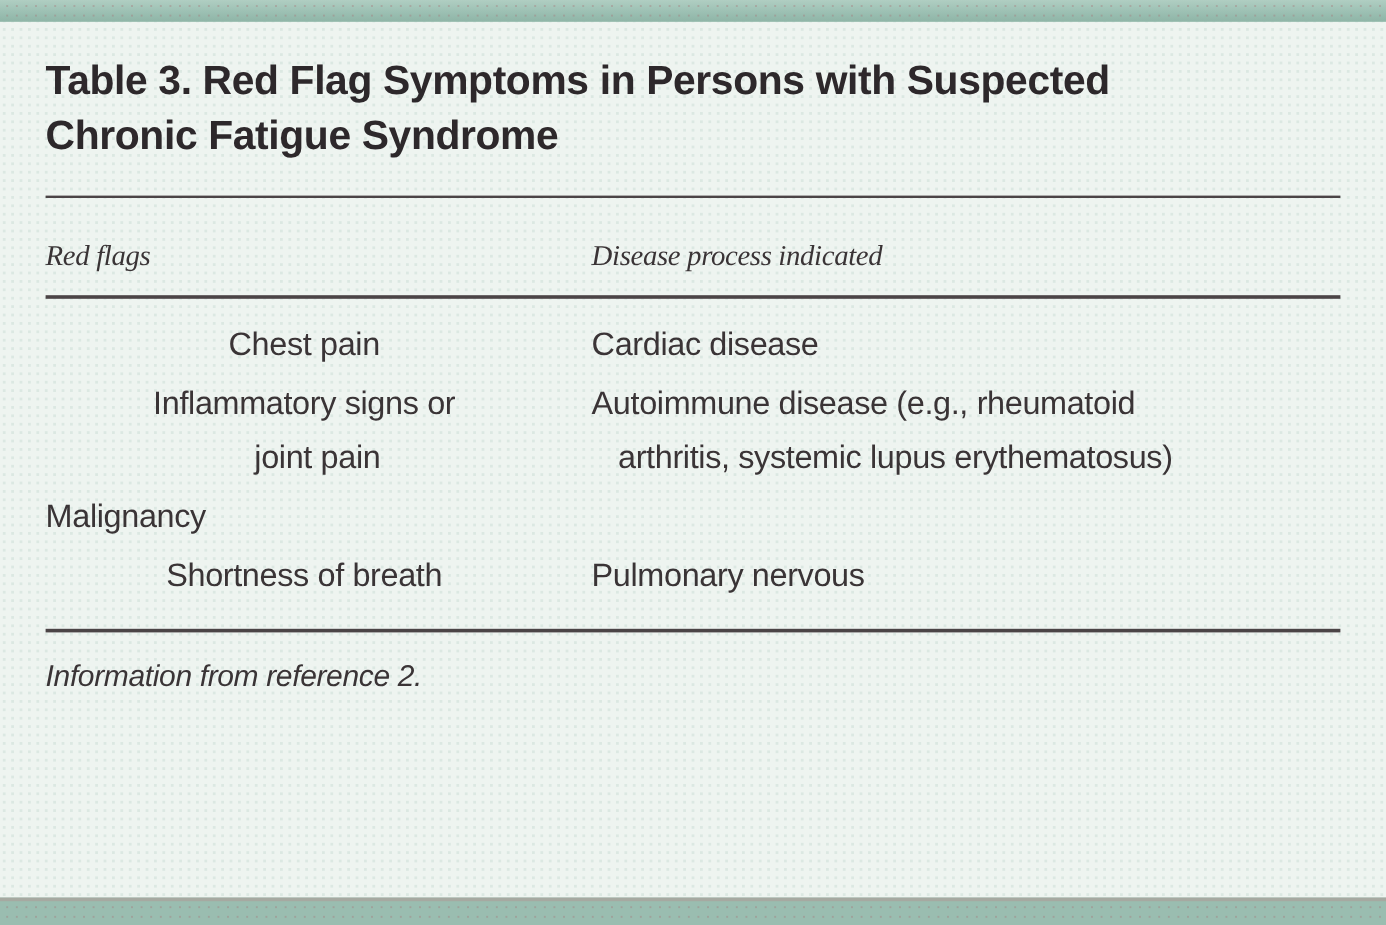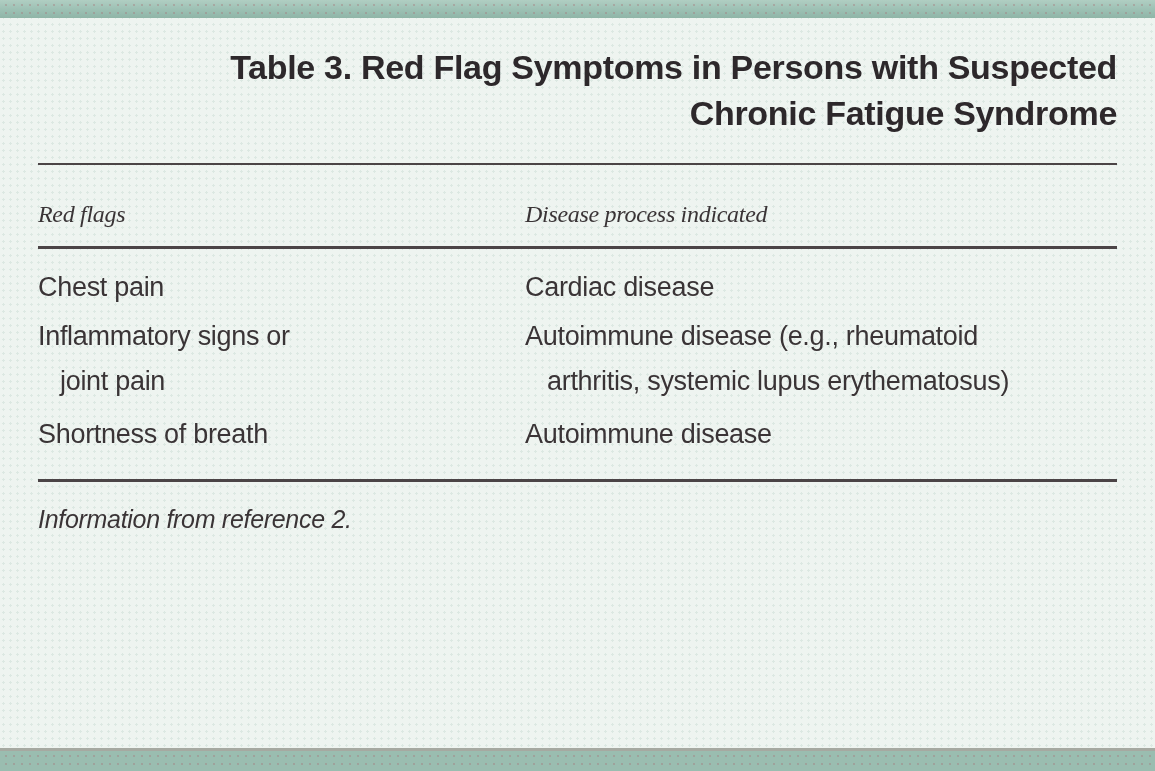--- a/index.html
+++ b/index.html
@@ -36,56 +36,55 @@
     padding: 0 38px;
   }
   .table-title {
     margin-top: 26px;
     font-size: 34px;
     line-height: 46px;
     font-weight: bold;
     color: #2d282b;
     letter-spacing: -0.3px;
     white-space: pre-line;
-    text-align: right;
   }
   .rule {
     background: #4b4446;
     border: 0;
   }
   .rule-thin   { height: 2px; margin-top: 27px; }
   .rule-header { height: 3px; margin-top: 15px; }
   .rule-bottom { height: 3px; margin-top: 22px; }
   .col-headers {
     display: flex;
     margin-top: 32px;
     font-size: 24px;
     line-height: 34px;
     font-style: italic;
     letter-spacing: -0.3px;
     font-family: Liberation Serif, serif;
   }
   .col-1 { width: 455px; box-sizing: border-box; }
-  .col-2 { flex: 1; margin-left: 32px; }
+  .col-2 { flex: 1; }
   .table-rows {
     margin-top: 16px;
     font-size: 27px;
     line-height: 45px;
     letter-spacing: -0.3px;
   }
   .t-row {
     display: flex;
     margin-bottom: 4px;
   }
   .cell {
     white-space: pre-line;
     padding-left: 22px;
     text-indent: -22px;
   }
-  .cell.col-1 { padding-right: 24px; }
+  .cell.col-1 { padding-right: 24px; text-align: center; }
   .footnote {
     margin-top: 21px;
     font-size: 25px;
     line-height: 32px;
     font-style: italic;
     letter-spacing: -0.3px;
   }
   .bottom-bar {
     position: absolute;
     left: 0;
@@ -127,25 +126,26 @@
 
 
       <div class="t-row">
         <div class="cell col-1">Inflammatory signs or
 joint pain</div>
         <div class="cell col-2">Autoimmune disease (e.g., rheumatoid
 arthritis, systemic lupus erythematosus)</div>
       </div>
 
       <div class="t-row">
+        <div class="cell col-2">Malignancy</div>
       </div>
 
       <div class="t-row">
         <div class="cell col-1">Shortness of breath</div>
-        <div class="cell col-2">Autoimmune disease</div>
+        <div class="cell col-2">Pulmonary nervous</div>
       </div>
 
     </div>
 
     <div class="rule rule-bottom"></div>
 
     <div class="footnote">Information from reference 2.</div>
 
   </div>
 

